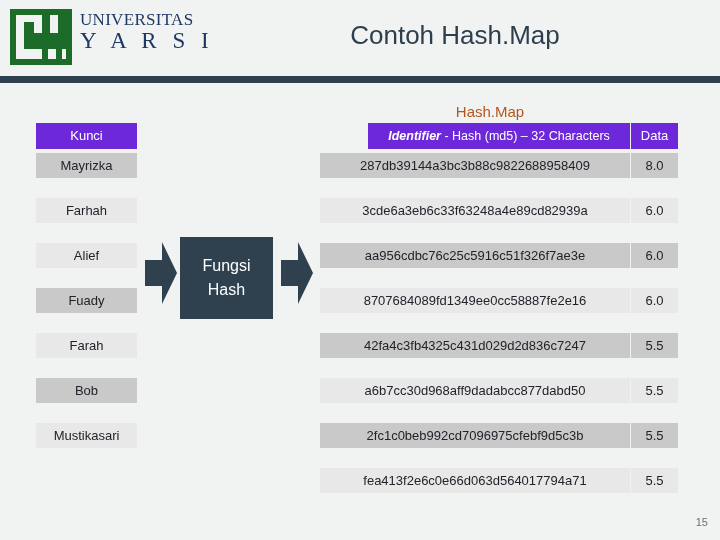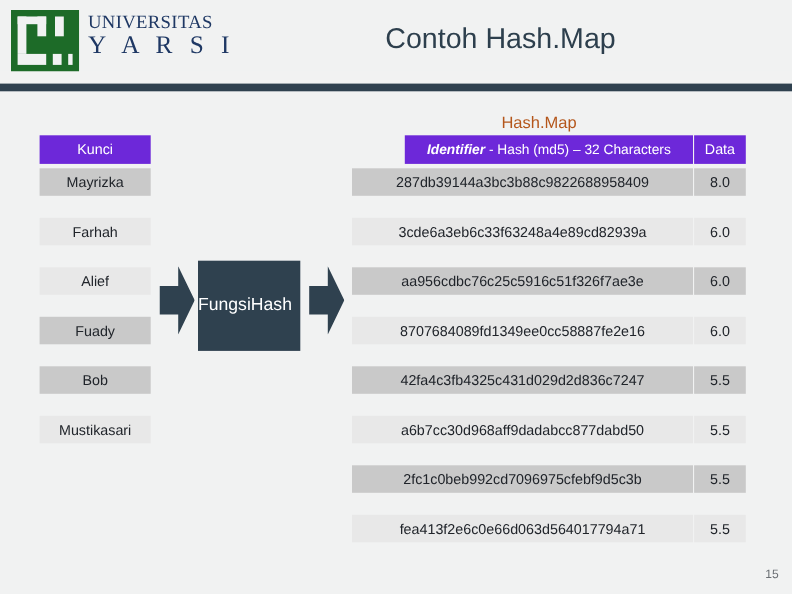--- a/index.html
+++ b/index.html
@@ -110,21 +110,23 @@
 
   
   #fungsi-box {
     position: absolute;
     left: 180px; top: 237px;
     width: 93px; height: 82px;
     background: #2f414f;
     color: #ffffff;
     font-size: 16px;
     display: flex;
+    flex-direction: column;
     align-items: center;
+    justify-content: center;
     line-height: 1.5;
   }
   .arrow {
     position: absolute;
     top: 242px;
     width: 32px; height: 62px;
   }
   #arrow-left  { left: 145px; }
   #arrow-right { left: 281px; }
   .arrow svg { display: block; }
@@ -170,20 +172,21 @@
 <div id="header-rule"></div>
 
 <div id="hashmap-caption">Hash.Map</div>
 
 <div id="col-kunci" class="col">
   <div class="hdr-cell">Kunci</div>
   <div class="cell dark">Mayrizka</div>
   <div class="cell light">Farhah</div>
   <div class="cell light">Alief</div>
   <div class="cell dark">Fuady</div>
+  <div class="cell light">Farah</div>
   <div class="cell dark">Bob</div>
   <div class="cell light">Mustikasari</div>
 </div>
 
 <div id="col-hash" class="col">
   <div class="hdr-cell" id="hdr-hash">
     <span class="ital">Identifier</span><span> - Hash (md5) – 32 Characters</span>
   </div>
   <div class="cell dark">287db39144a3bc3b88c9822688958409</div>
   <div class="cell light">3cde6a3eb6c33f63248a4e89cd82939a</div>

